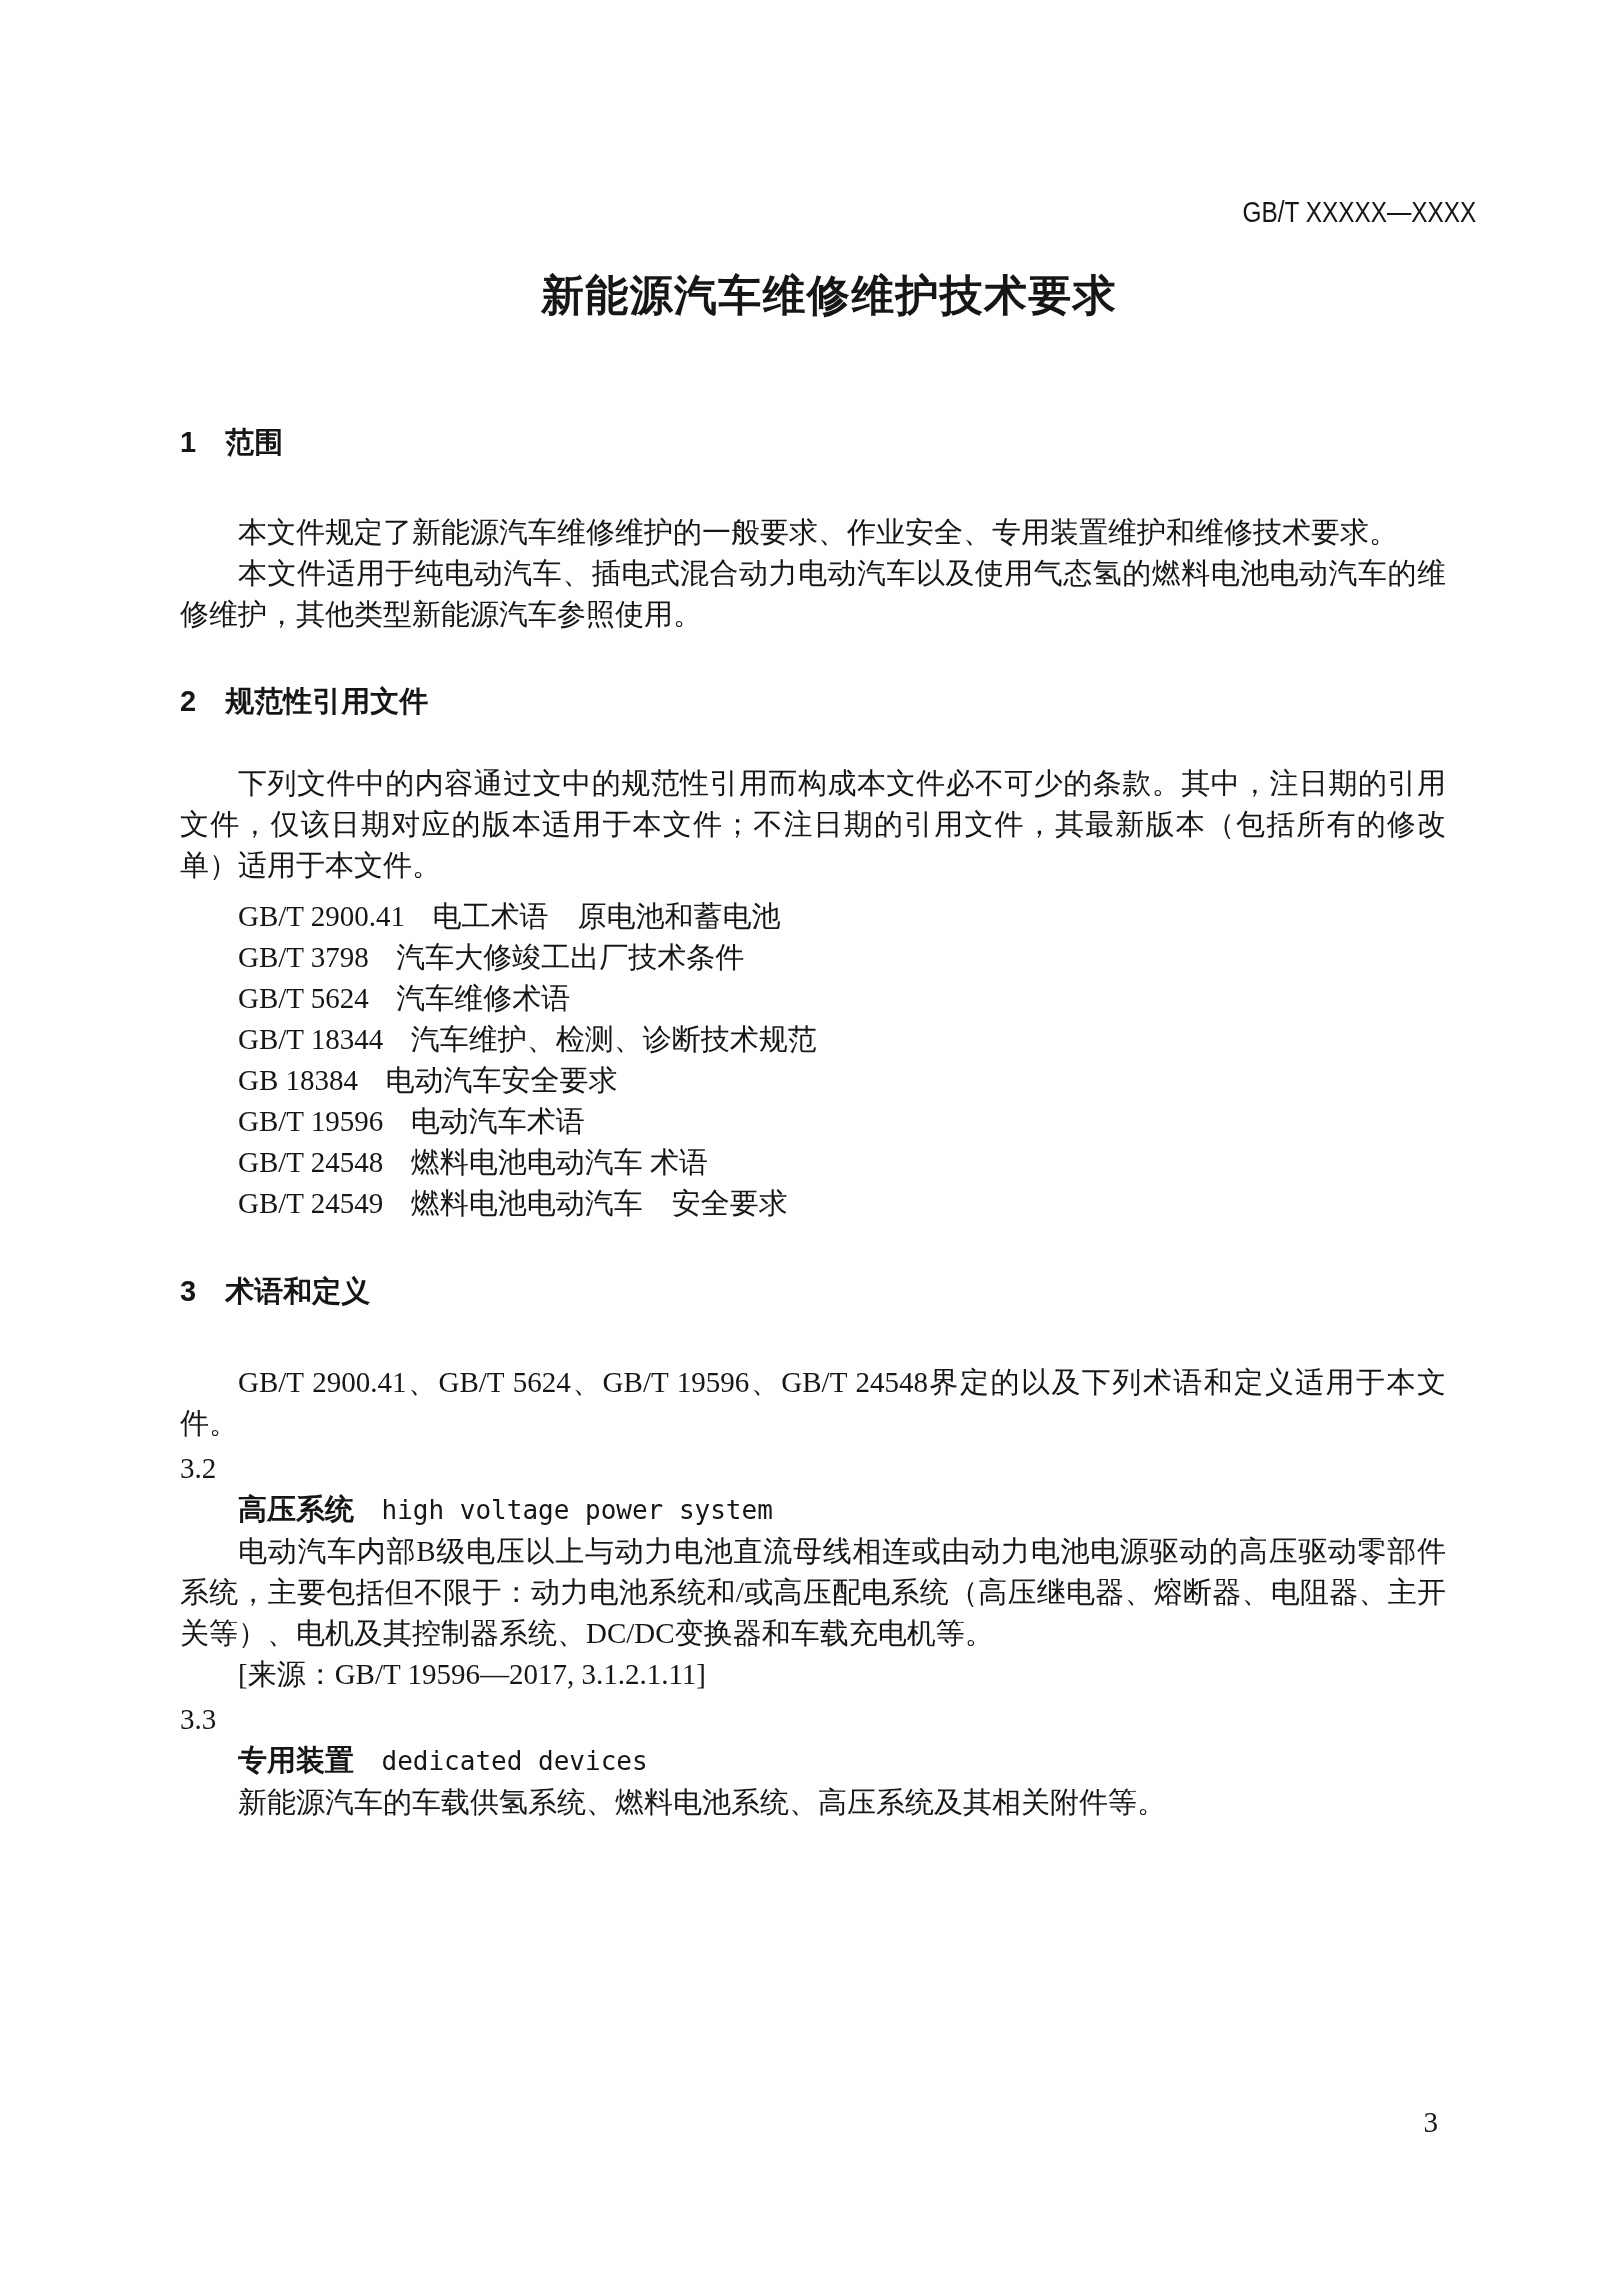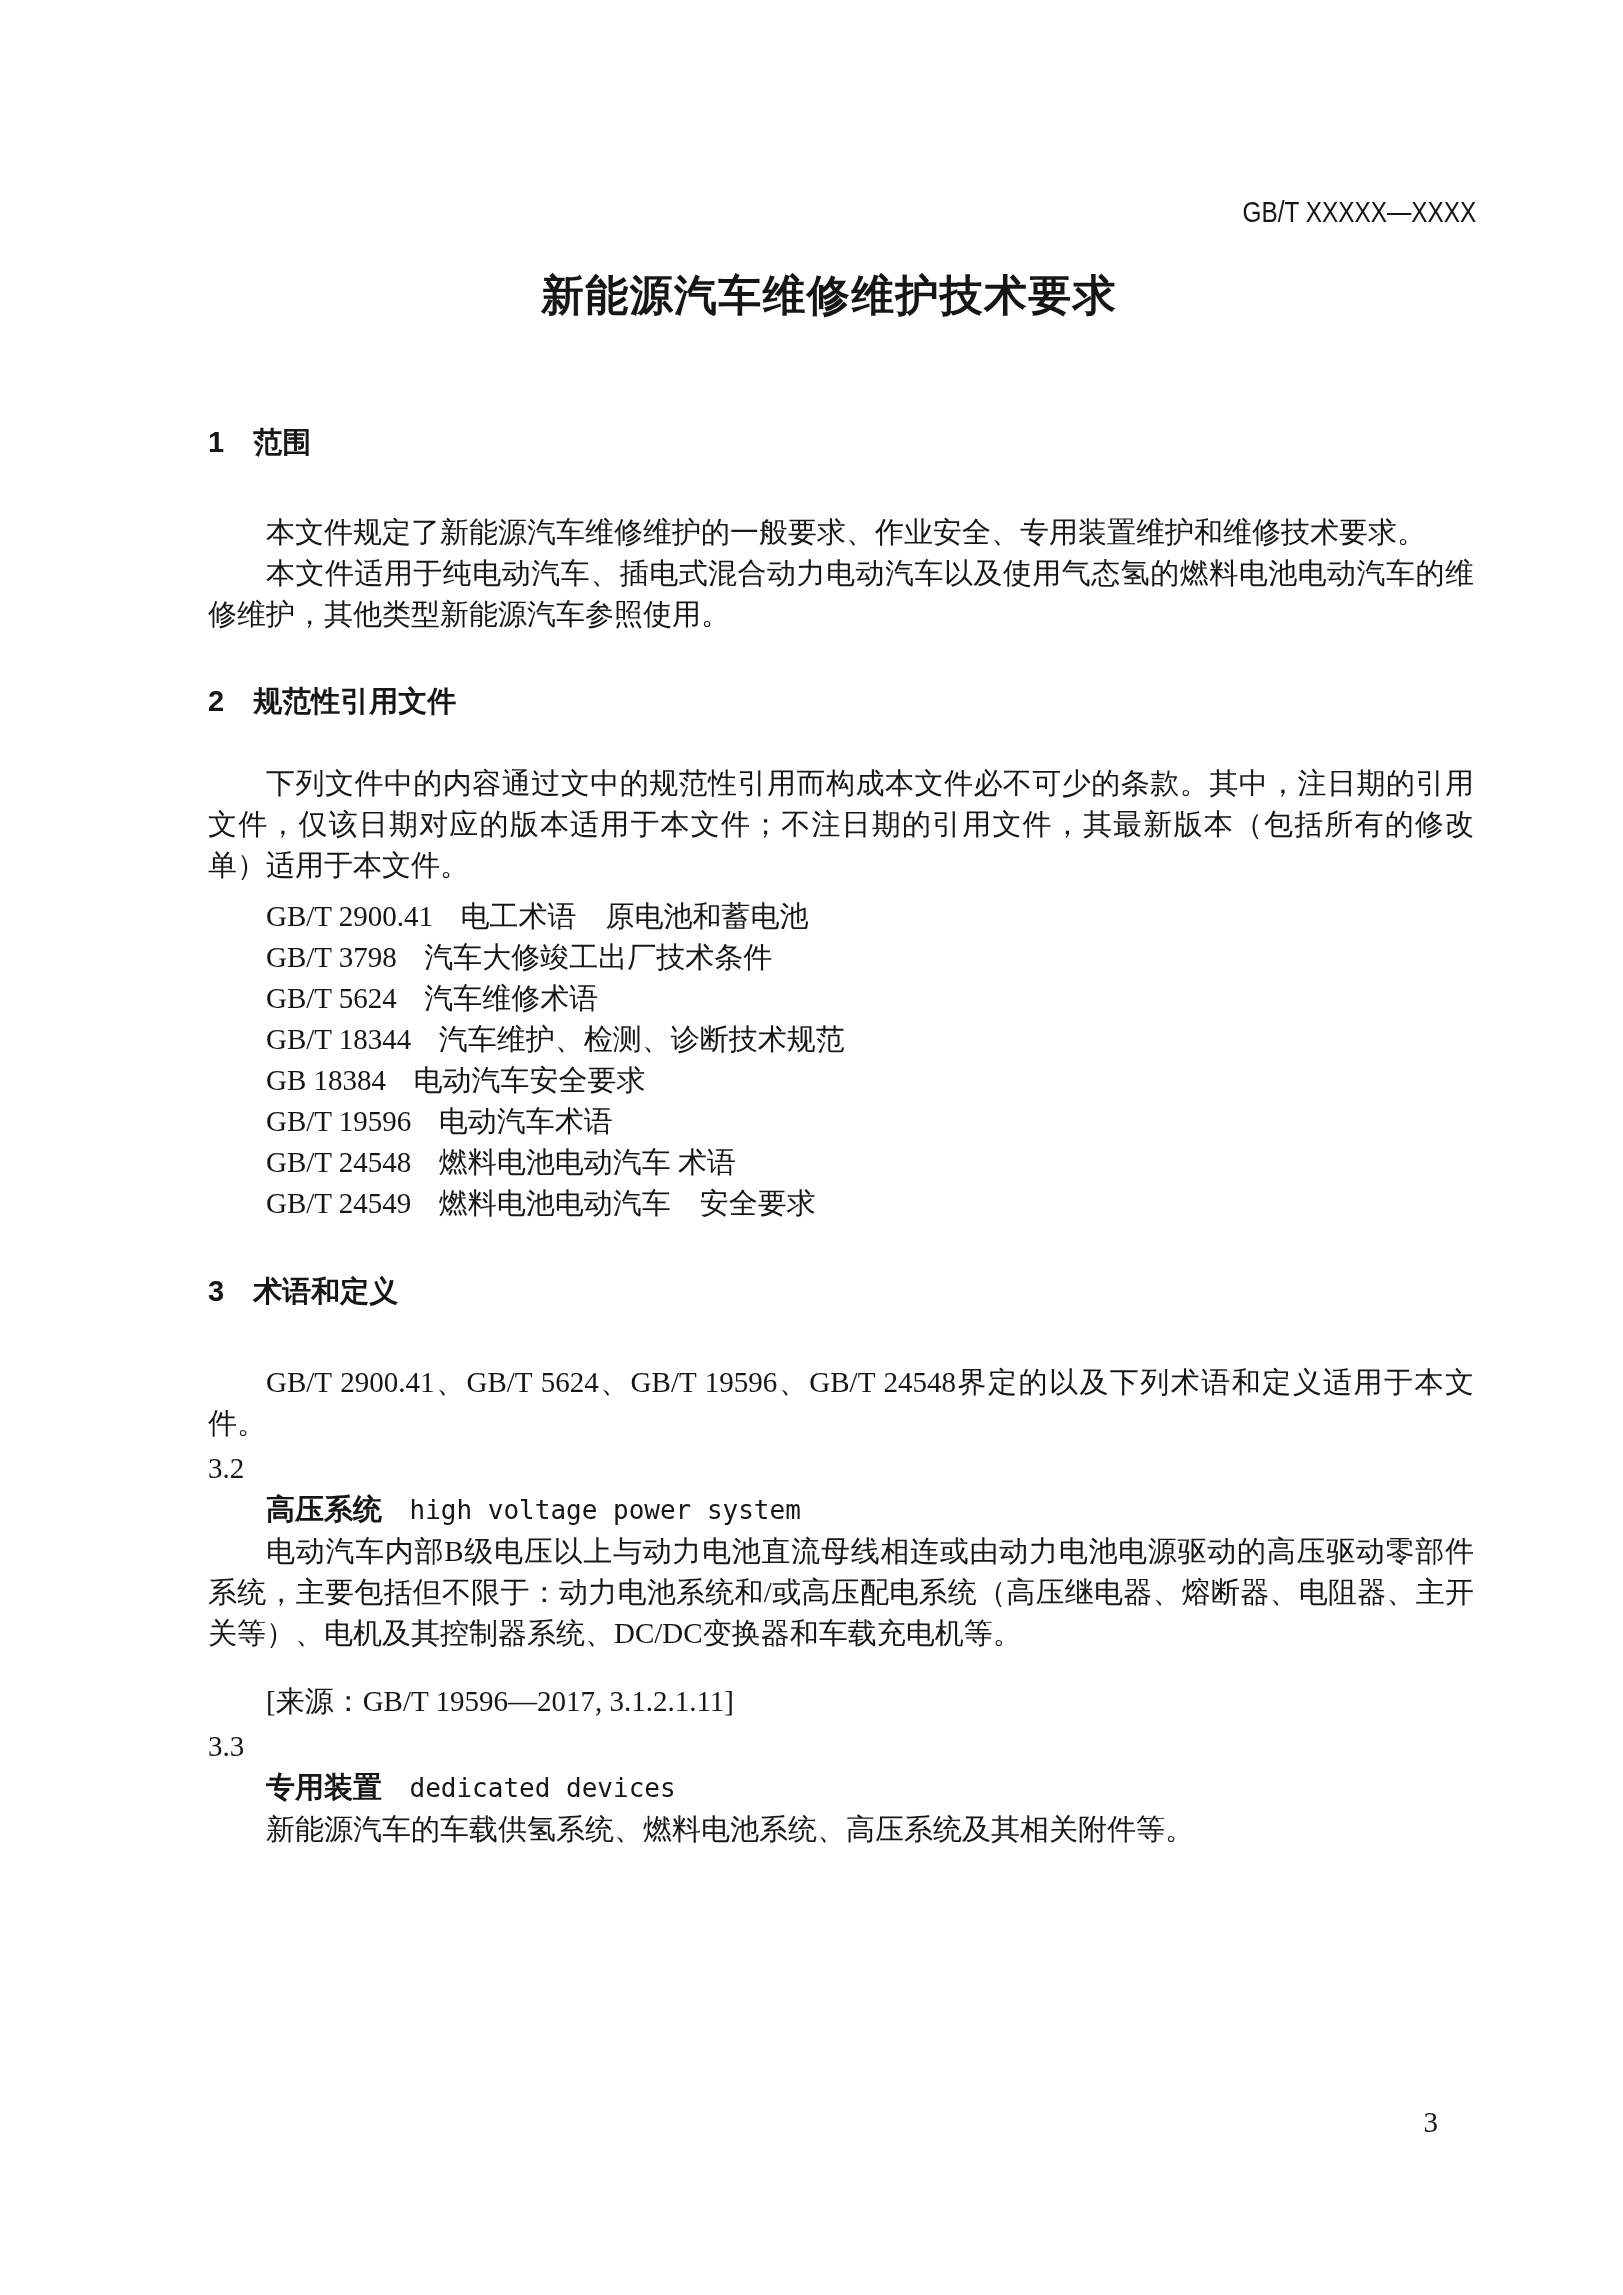--- a/index.html
+++ b/index.html
@@ -35,21 +35,21 @@
     text-align:center;
     font-family:Liberation Mono, monospace;
     font-weight:700;
     font-size:43px;
     letter-spacing:1.3px;
     white-space:nowrap;
   }
   
   .flow{
     position:absolute;
-    left:208px;
+    left:180px;
     top:0;
     width:1266px;
     padding-top:422px;
     font-size:29px;
     line-height:41px;
   }
   .sec-heading{
     font-family:"Liberation Sans",sans-serif;
     font-weight:700;
     font-size:29px;
@@ -98,21 +98,20 @@
   }
   .term-def{
     margin:0;
     text-indent:58px;
     text-align:justify;
   }
   .term-source{
     padding-left:58px;
     line-height:41px;
     white-space:nowrap;
-    margin-top:27px;
   }
   .page-number{
     position:absolute;
     top:2106px;
     right:185px;
     font-family:"Liberation Serif",serif;
     font-size:29px;
   }
 </style>
 </head>

